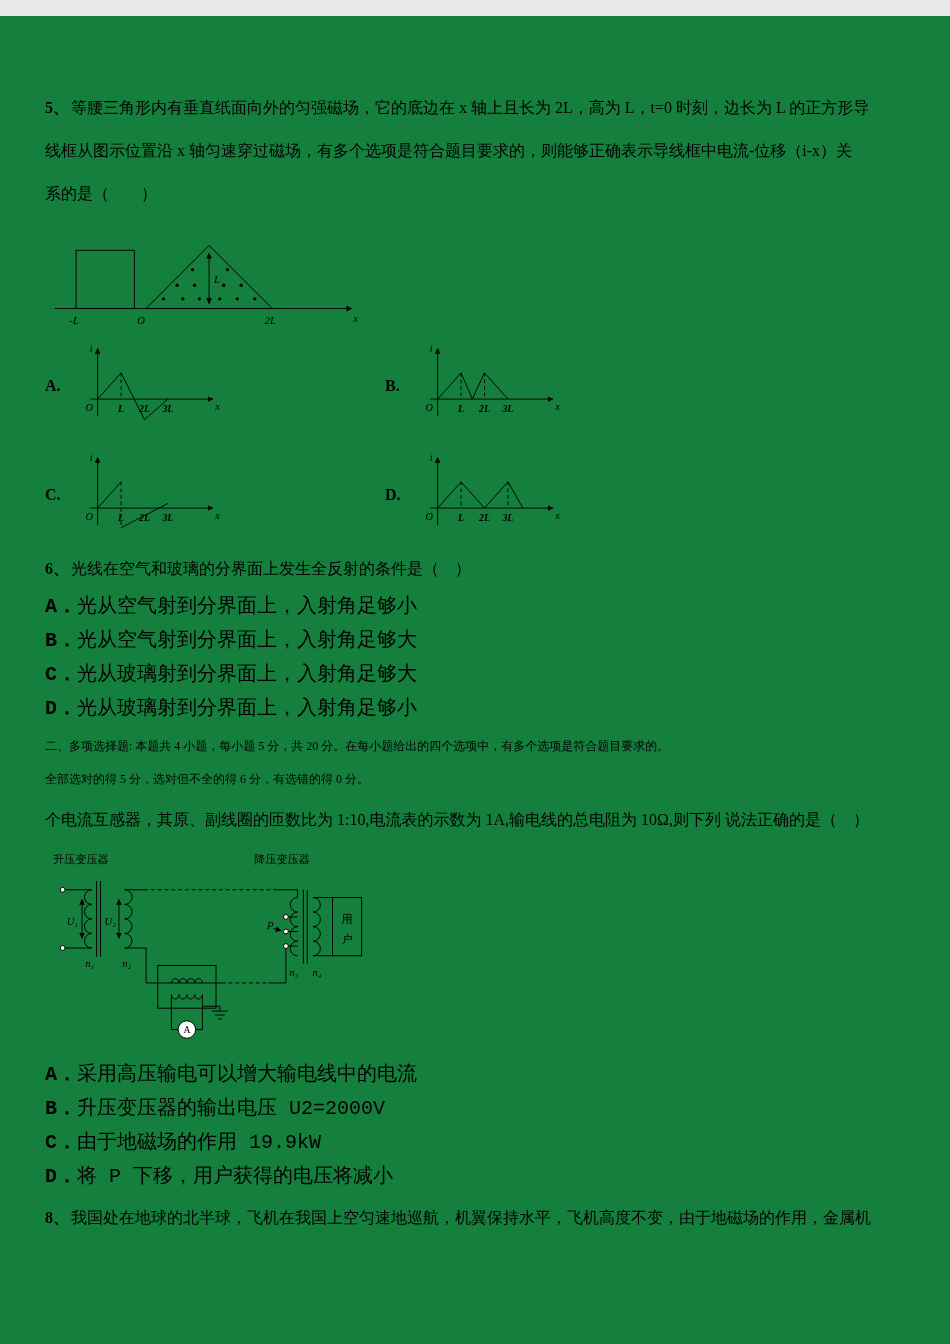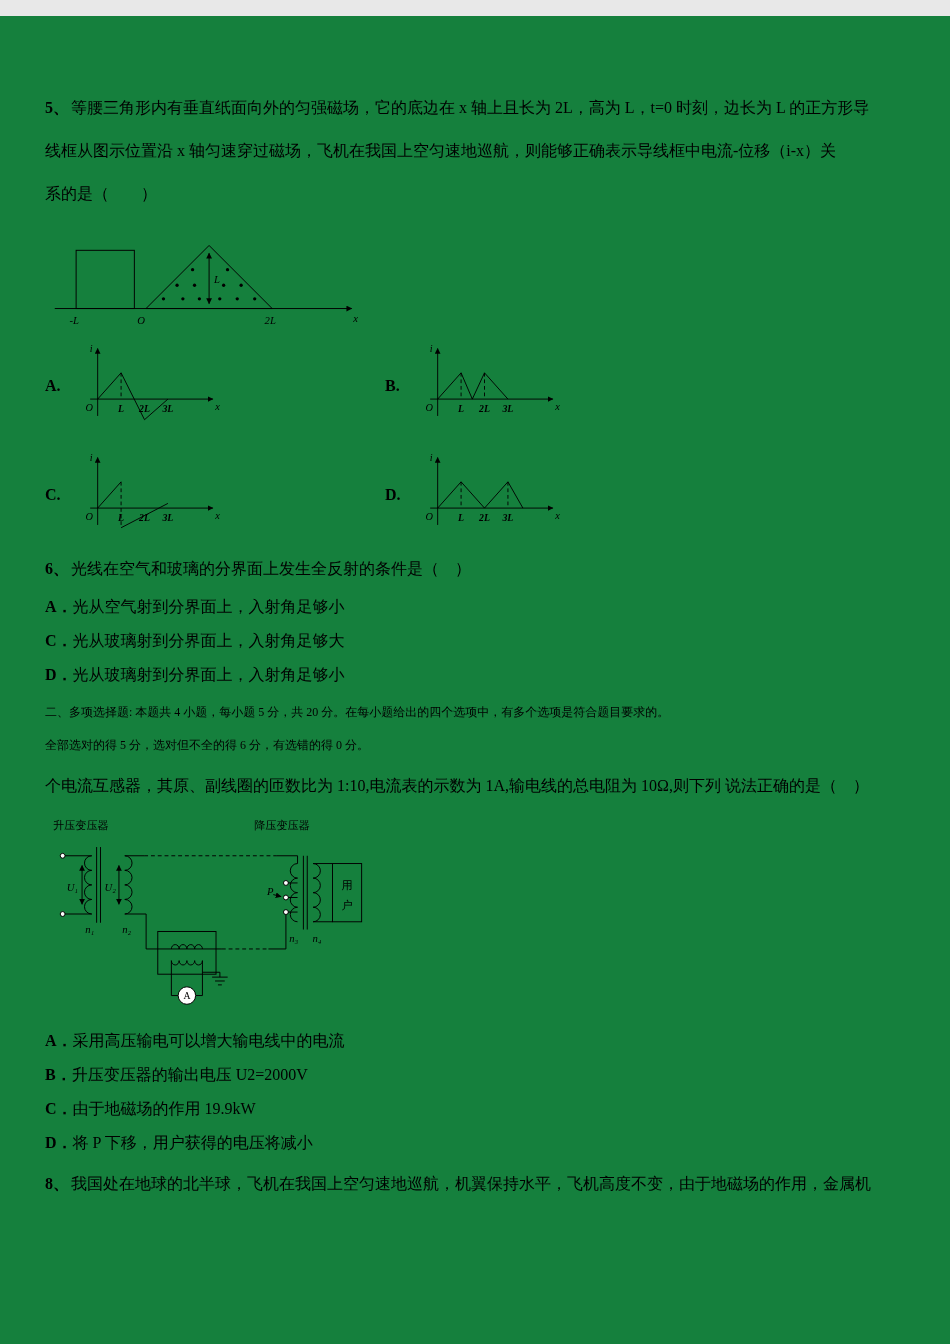--- a/index.html
+++ b/index.html
@@ -4,21 +4,21 @@
 <style>
   * { box-sizing: border-box; }
   html,body { margin:0; padding:0; background:#e8e8e8; }
   body { font-family: "Liberation Serif", "DejaVu Serif", serif; color:#000; }
   .page {
     width: 950px; height: 1344px; margin: 16px auto; background:#15803d;
     padding: 70px 45px 0 45px; overflow: hidden; position: relative;
   }
   .line { margin:0; font-size:16px; line-height:43px; white-space:nowrap; }
   .qnum { font-weight:bold; margin-right:2px; }
-  .opt-row { margin:0; font-size:16px; line-height:34px; white-space:nowrap; }
+  .opt-row { margin:0; font-size:20px; line-height:34px; white-space:nowrap;font-family:Liberation Mono, monospace; }
   .opt-label { font-weight:bold; }
   .sec-line { margin:0; font-size:12px; line-height:33px; white-space:nowrap; }
 
   svg { display:block; }
   .fig5 { margin: 6px 0 8px 2px; }
   .fig7 { margin: 8px 0 10px 4px; }
   .graphs { display:grid; grid-template-columns: 340px 340px; row-gap: 20px; margin: 4px 0 8px 0; }
   .graph-cell { display:flex; align-items:center; }
   .opt-letter { font-weight:bold; font-size:16px; width:32px; flex:0 0 32px; }
 
@@ -41,21 +41,21 @@
     <marker id="ah" markerWidth="7" markerHeight="7" refX="5.5" refY="3" orient="auto-start-reverse">
       <path d="M0,0 L6,3 L0,6 Z" style="fill:#000;stroke:none"></path>
     </marker>
   </defs>
 </svg>
 
 <div class="page">
 
   <section>
     <p class="line"><b class="qnum">5、</b><span>等腰三角形内有垂直纸面向外的匀强磁场，它的底边在 x 轴上且长为 2L，高为 L，t=0 时刻，边长为 L 的正方形导</span></p>
-    <p class="line"><span>线框从图示位置沿 x 轴匀速穿过磁场，飞机在我国上空匀速地巡航，则能够正确表示导线框中电流-位移（i-x）关</span></p>
+    <p class="line"><span>线框从图示位置沿 x 轴匀速穿过磁场，有多个选项是符合题目要求的，则能够正确表示导线框中电流-位移（i-x）关</span></p>
     <p class="line"><span>系的是（　　）</span></p>
 
     <svg class="fig5" viewBox="0 0 340 115" width="330" height="112">
       <line x1="8" y1="90" x2="314" y2="90" marker-end="url(#ah)"></line>
       <rect x="30" y="30" width="60" height="60"></rect>
       <polygon points="102,90 232,90 167,25"></polygon>
       <g>
         <circle class="dot" cx="150" cy="50" r="1.7"></circle>
           <circle class="dot" cx="186" cy="50" r="1.7"></circle>
         <circle class="dot" cx="134" cy="66" r="1.7"></circle>
@@ -145,20 +145,21 @@
           <polyline points="22,62 47,34 72,62 97,34 113,62"></polyline>
         </svg>
       </div>
 
     </div>
   </section>
 
   <section class="mt2">
     <p class="line"><b class="qnum">6、</b><span>光线在空气和玻璃的分界面上发生全反射的条件是（　）</span></p>
     <p class="opt-row"><span class="opt-label">A．</span><span>光从空气射到分界面上，入射角足够小</span></p>
+    <p class="opt-row"><span class="opt-label">B．</span><span>光从空气射到分界面上，入射角足够大</span></p>
     <p class="opt-row"><span class="opt-label">C．</span><span>光从玻璃射到分界面上，入射角足够大</span></p>
     <p class="opt-row"><span class="opt-label">D．</span><span>光从玻璃射到分界面上，入射角足够小</span></p>
   </section>
 
   <section class="mt4">
     <p class="sec-line">二、多项选择题: 本题共 4 小题，每小题 5 分，共 20 分。在每小题给出的四个选项中，有多个选项是符合题目要求的。</p>
     <p class="sec-line">全部选对的得 5 分，选对但不全的得 6 分，有选错的得 0 分。</p>
   </section>
 
   <section class="mt2">

